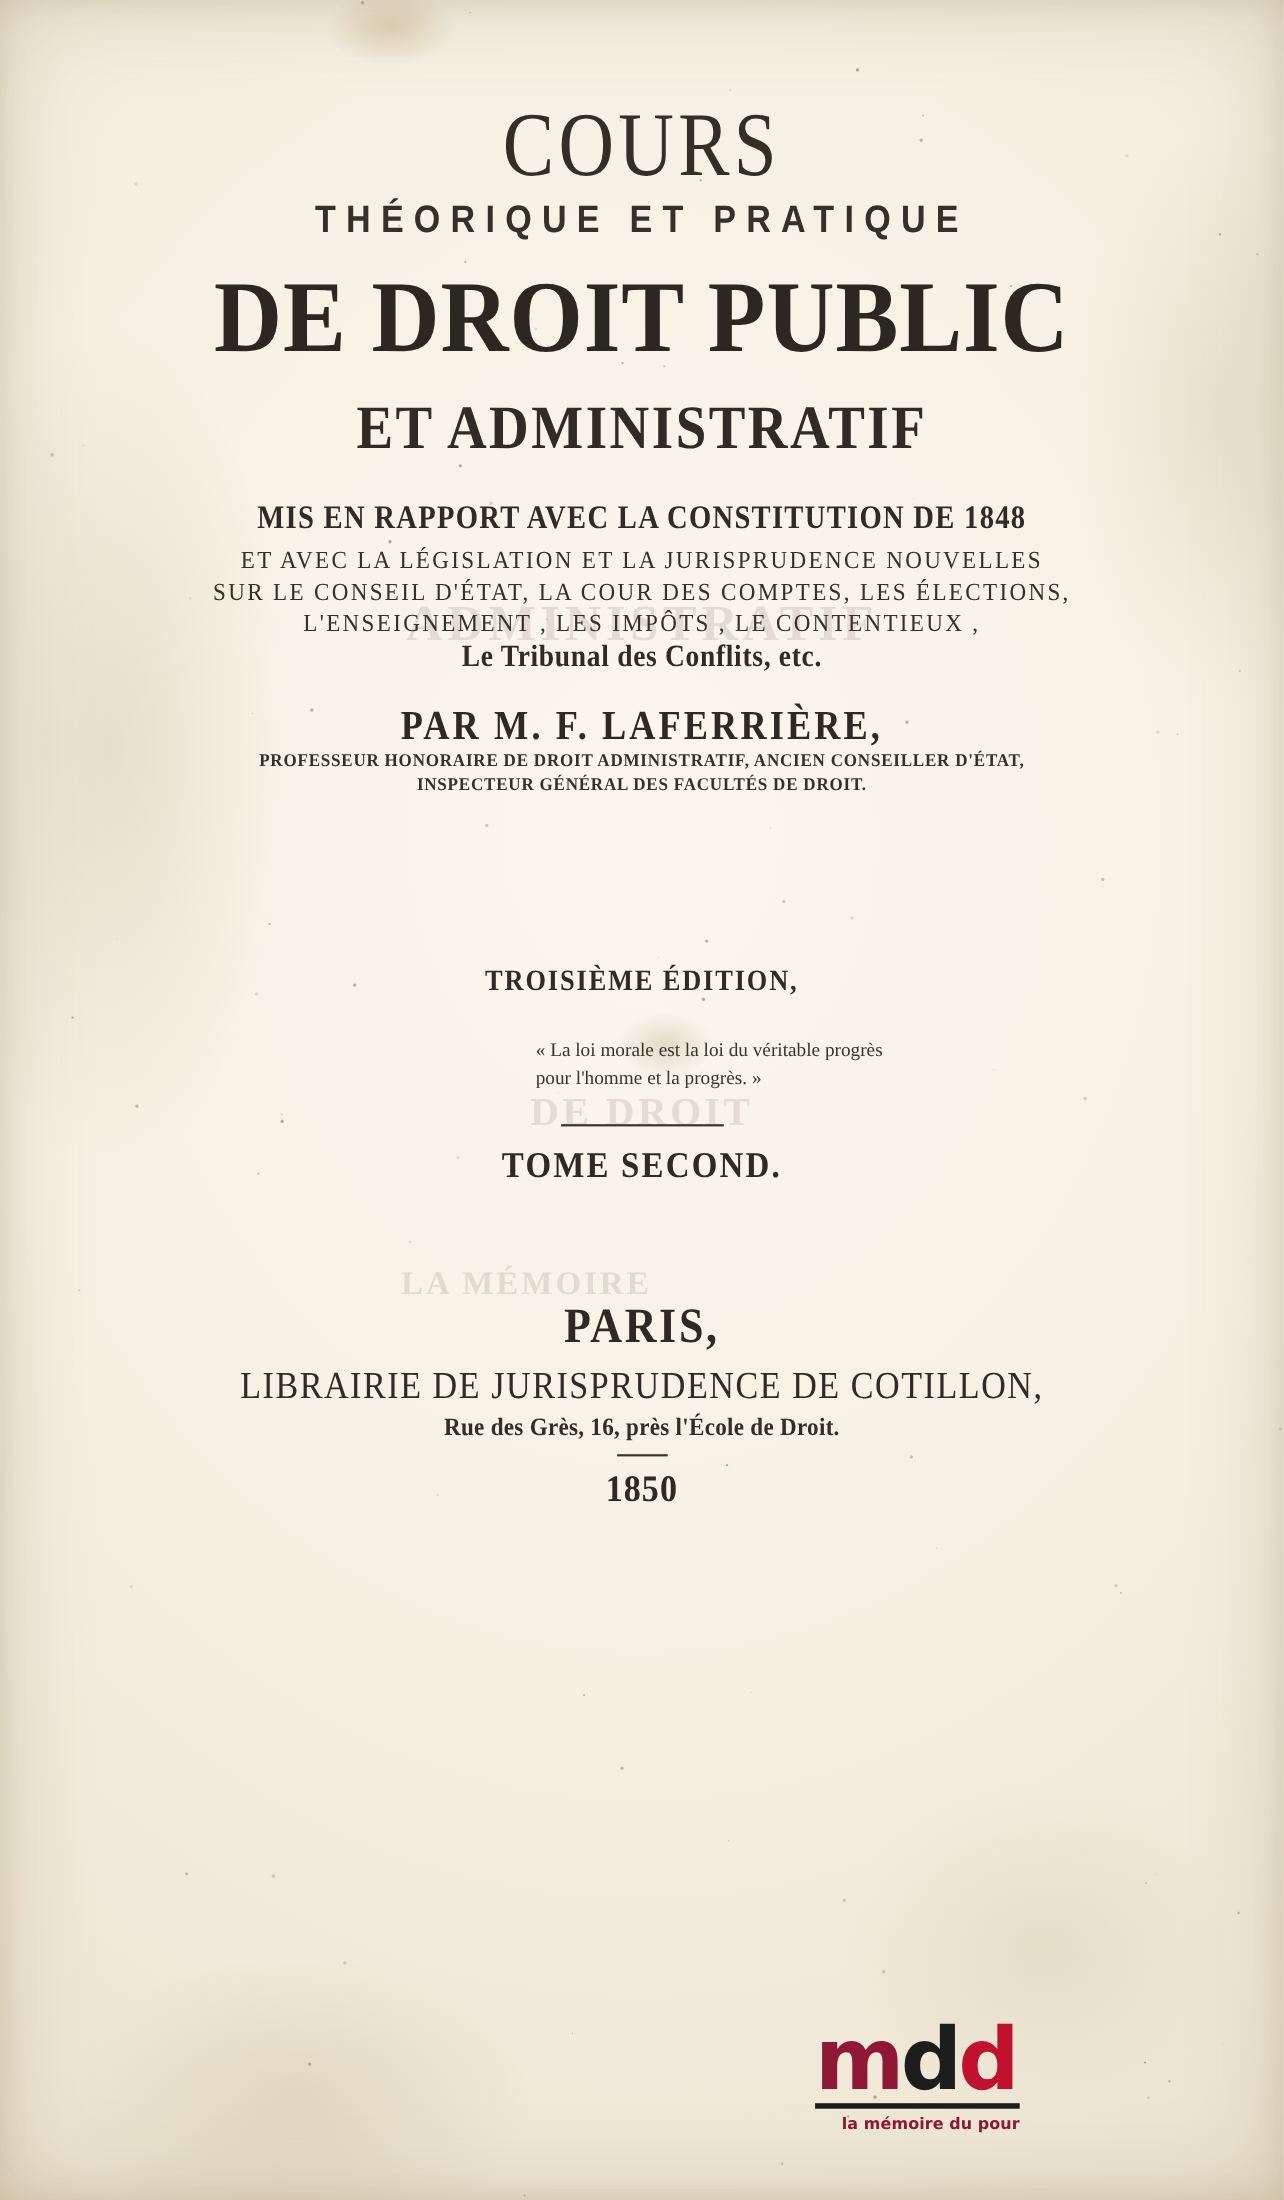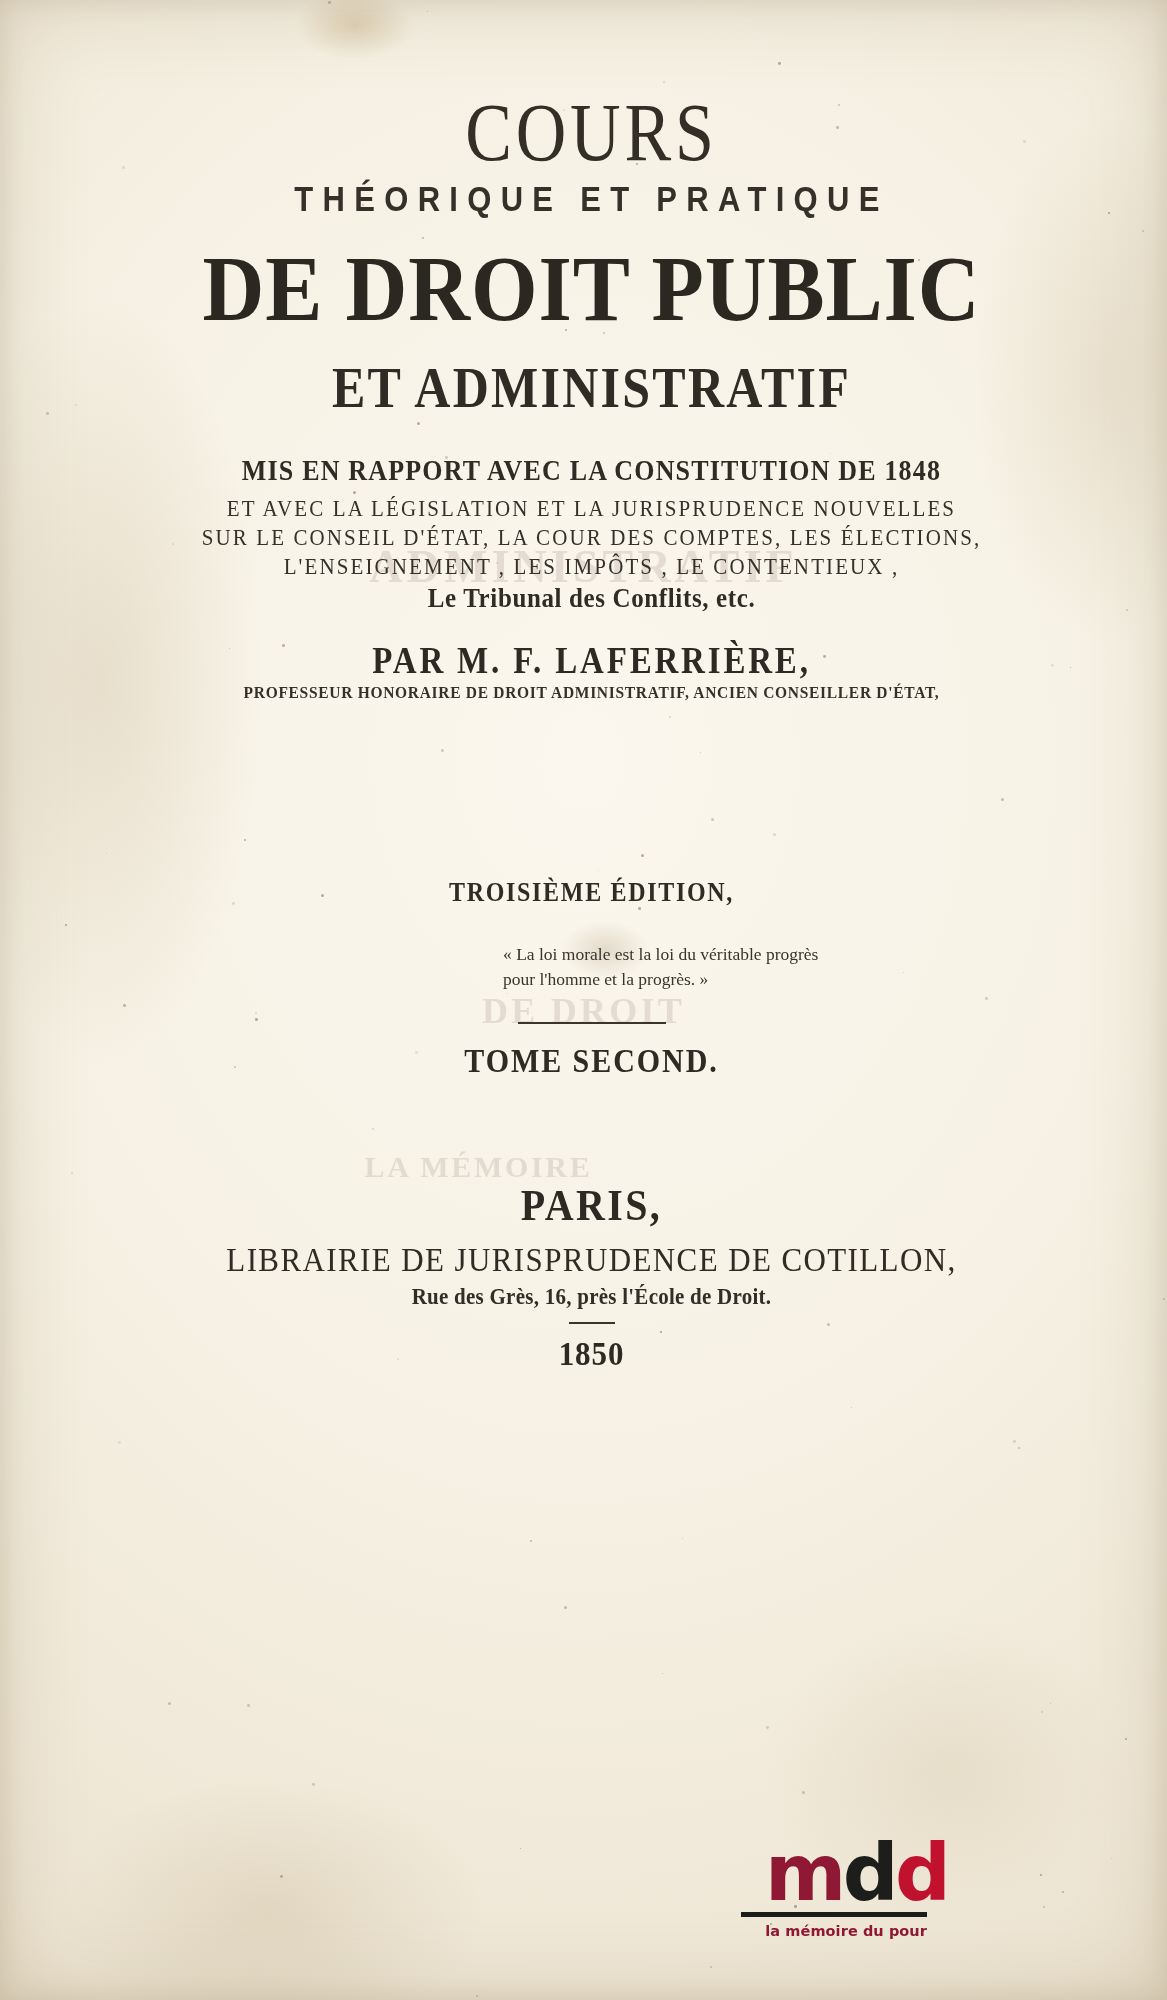--- a/index.html
+++ b/index.html
@@ -34,21 +34,21 @@
 
   
   .ghost{
     position:absolute;left:0;right:0;text-align:center;
     color:rgba(122,94,86,.17);
     font-weight:bold;letter-spacing:.09em;
     pointer-events:none;user-select:none;
   }
 
   
-  #content{position:absolute;inset:0;margin-left:16px;}
+  #content{position:absolute;inset:0;}
 
   .line{text-align:center;line-height:1;}
 
   .t-cours{
     font-family:"Liberation Serif","DejaVu Serif",serif;
     font-size:70px;letter-spacing:.055em;font-weight:normal;
     color:#332f27;
     transform:scaleY(1.18);transform-origin:center top;
   }
   .t-theo{
@@ -137,21 +137,20 @@
   }
 
   .rule{height:2px;background:#3a352c;margin:0 auto;}
 
   
   #logo{position:absolute;left:741px;top:1838px;width:190px;}
   .logo-letters{
     font-family:"DejaVu Sans","Liberation Sans",sans-serif;
     font-size:78px;font-weight:bold;line-height:.92;letter-spacing:-.045em;
     white-space:nowrap;
-    margin-left:24px;
   }
   .l-m{color:#8f1834;}
   .l-d1{color:#1d1d1b;}
   .l-d2{color:#c0112e;}
   .logo-bar{height:5px;background:#1d1d1b;width:186px;margin-top:2px;}
   .logo-tag{
     font-family:"DejaVu Sans","Liberation Sans",sans-serif;
     font-size:14.5px;font-weight:bold;color:#8f1834;
     text-align:right;width:186px;margin-top:6px;letter-spacing:.005em;
   }
@@ -189,20 +188,21 @@
     <div class="line t-sc" style="position:absolute;left:0;right:0;top:527px;">SUR LE CONSEIL D'ÉTAT, LA COUR DES COMPTES, LES ÉLECTIONS,</div>
 
     <div class="line t-sc" style="position:absolute;left:0;right:0;top:556px;">L'ENSEIGNEMENT , LES IMPÔTS , LE CONTENTIEUX ,</div>
 
     <div class="line t-trib" style="position:absolute;left:0;right:0;top:583px;">Le Tribunal des Conflits, etc.</div>
 
     <div class="line t-par" style="position:absolute;left:0;right:0;top:642px;">PAR M. F. LAFERRIÈRE,</div>
 
     <div class="line t-cred" style="position:absolute;left:0;right:0;top:684px;">PROFESSEUR HONORAIRE DE DROIT ADMINISTRATIF, ANCIEN CONSEILLER D'ÉTAT,</div>
 
+    <div class="line t-cred" style="position:absolute;left:0;right:0;top:706px;">INSPECTEUR GÉNÉRAL DES FACULTÉS DE DROIT.</div>
 
     <div class="epigraph">
       <span>« La loi morale est la loi du véritable progrès</span><br>
       <span>pour l'homme et la progrès. »</span>
     </div>
 
     <div class="line t-edition" style="position:absolute;left:0;right:0;top:879px;">TROISIÈME ÉDITION,</div>
 
 
     <div class="rule" style="position:absolute;left:0;right:0;top:1022px;width:148px;"></div>

